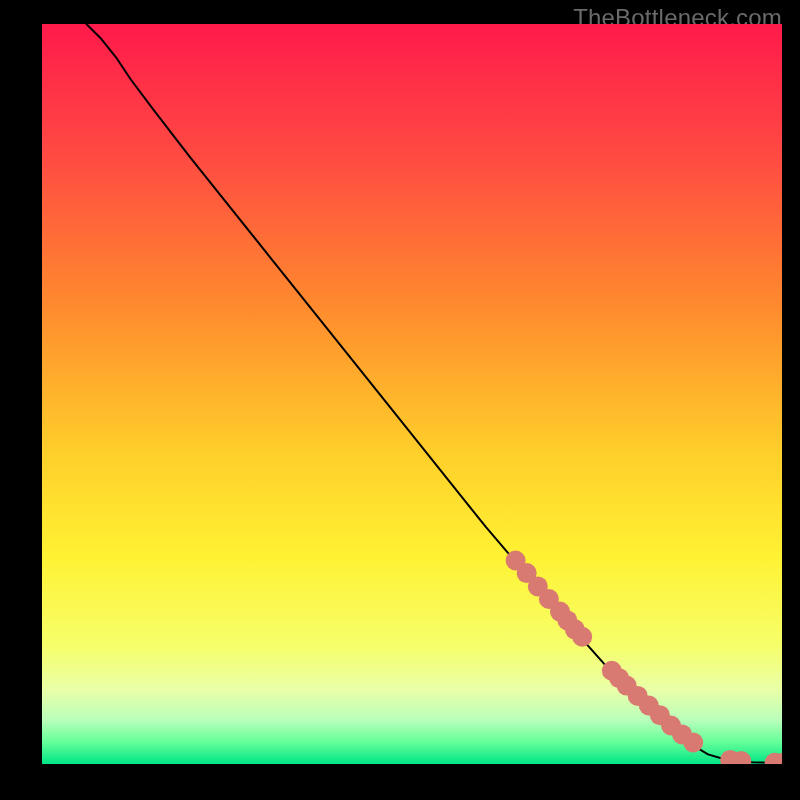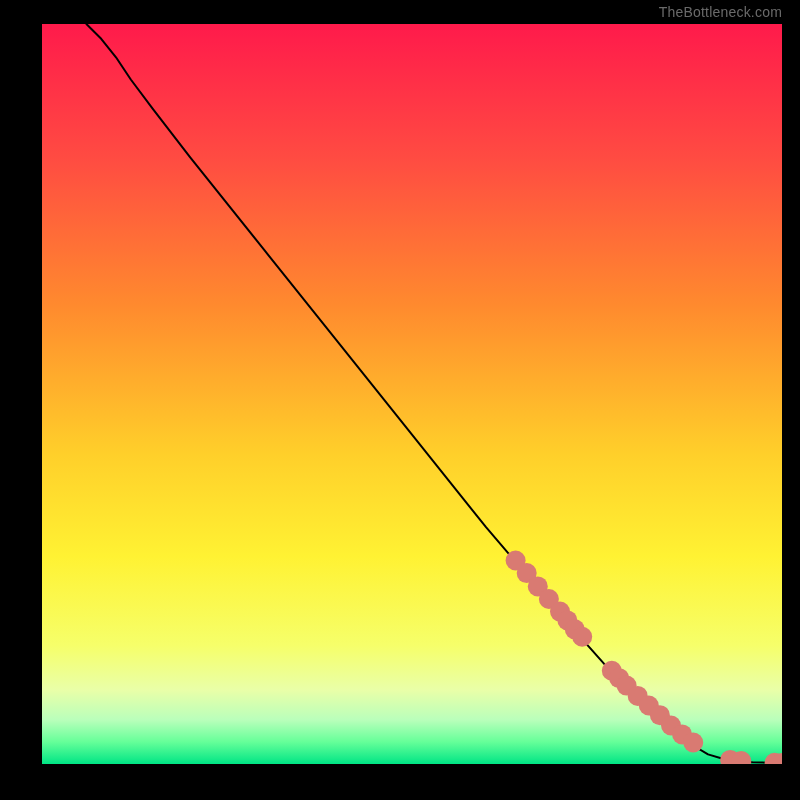--- a/index.html
+++ b/index.html
@@ -26,21 +26,21 @@
   }
   .plot-bg {
     position: absolute;
     inset: 0;
   }
   .watermark {
     position: absolute;
     top: 4px;
     right: 18px;
     color: #6a6a6a;
-    font-size: 14px;
+    font-size: 24px;
     letter-spacing: 0.2px;
     font-weight: 400;
   }
   svg { display: block; }
 </style>
 </head>
 <body>
 
 <div class="stage">
 

